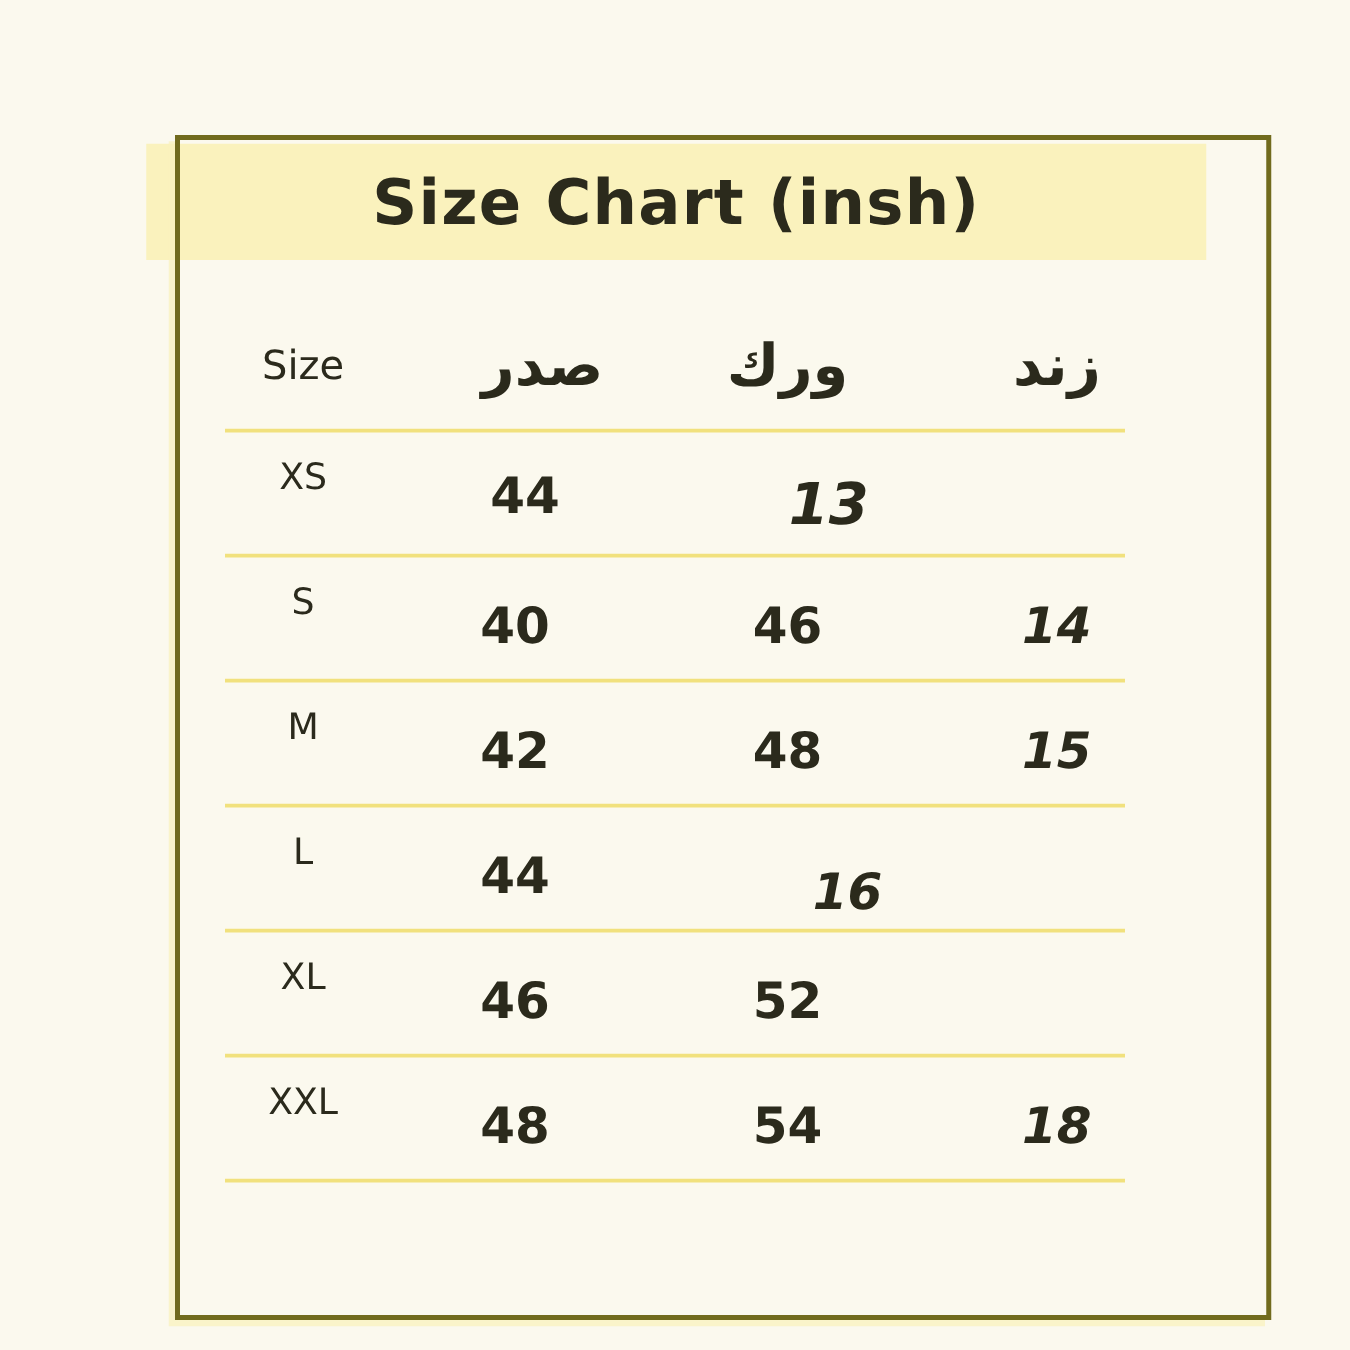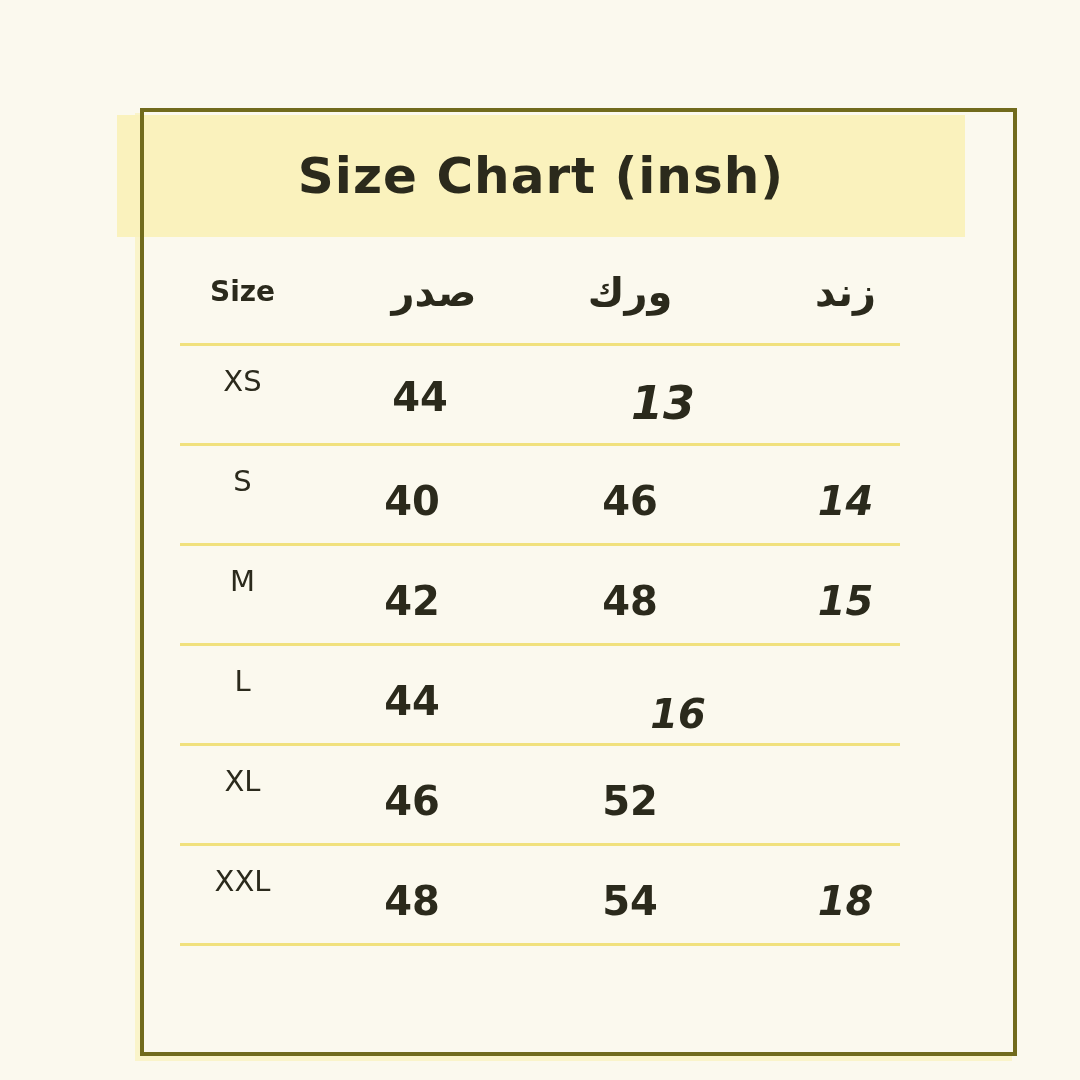--- a/index.html
+++ b/index.html
@@ -15,21 +15,21 @@
     height: 1080px;
     background: #FBF9EE;
     overflow: hidden;
   }
   
   .title-band {
     position: absolute;
     left: 117px;
     top: 115px;
     width: 848px;
-    height: 122px;
+    height: 93px;
     background: #FAF2BD;
     display: flex;
     align-items: center;
     justify-content: center;
     z-index: 1;
   }
   .title-band h1 {
     margin: 0;
     font-size: 50px;
     font-weight: bold;
@@ -62,26 +62,26 @@
     align-items: center;
     height: 97px;
     border-bottom: 3px solid #F1E17D;
   }
   .cell {
     text-align: center;
   }
   
   .trow.head { height: 95px; }
   .head .size-head {
-    font-size: 28px;
-    font-weight: bold;
+    font-size: 32px;
+    font-weight: normal;
     transform: translateY(-4px);
   }
   .head .ar {
-    font-size: 40px;
+    font-size: 46px;
     font-weight: bold;
     line-height: 1;
     transform: translateY(-4px);
   }
   .head .ar.chest { transform: translate(14px, -4px); }
   .head .ar.wrist { transform: translate(33px, -4px); }
   
   .size-label {
     font-size: 29px;
     font-weight: normal;

